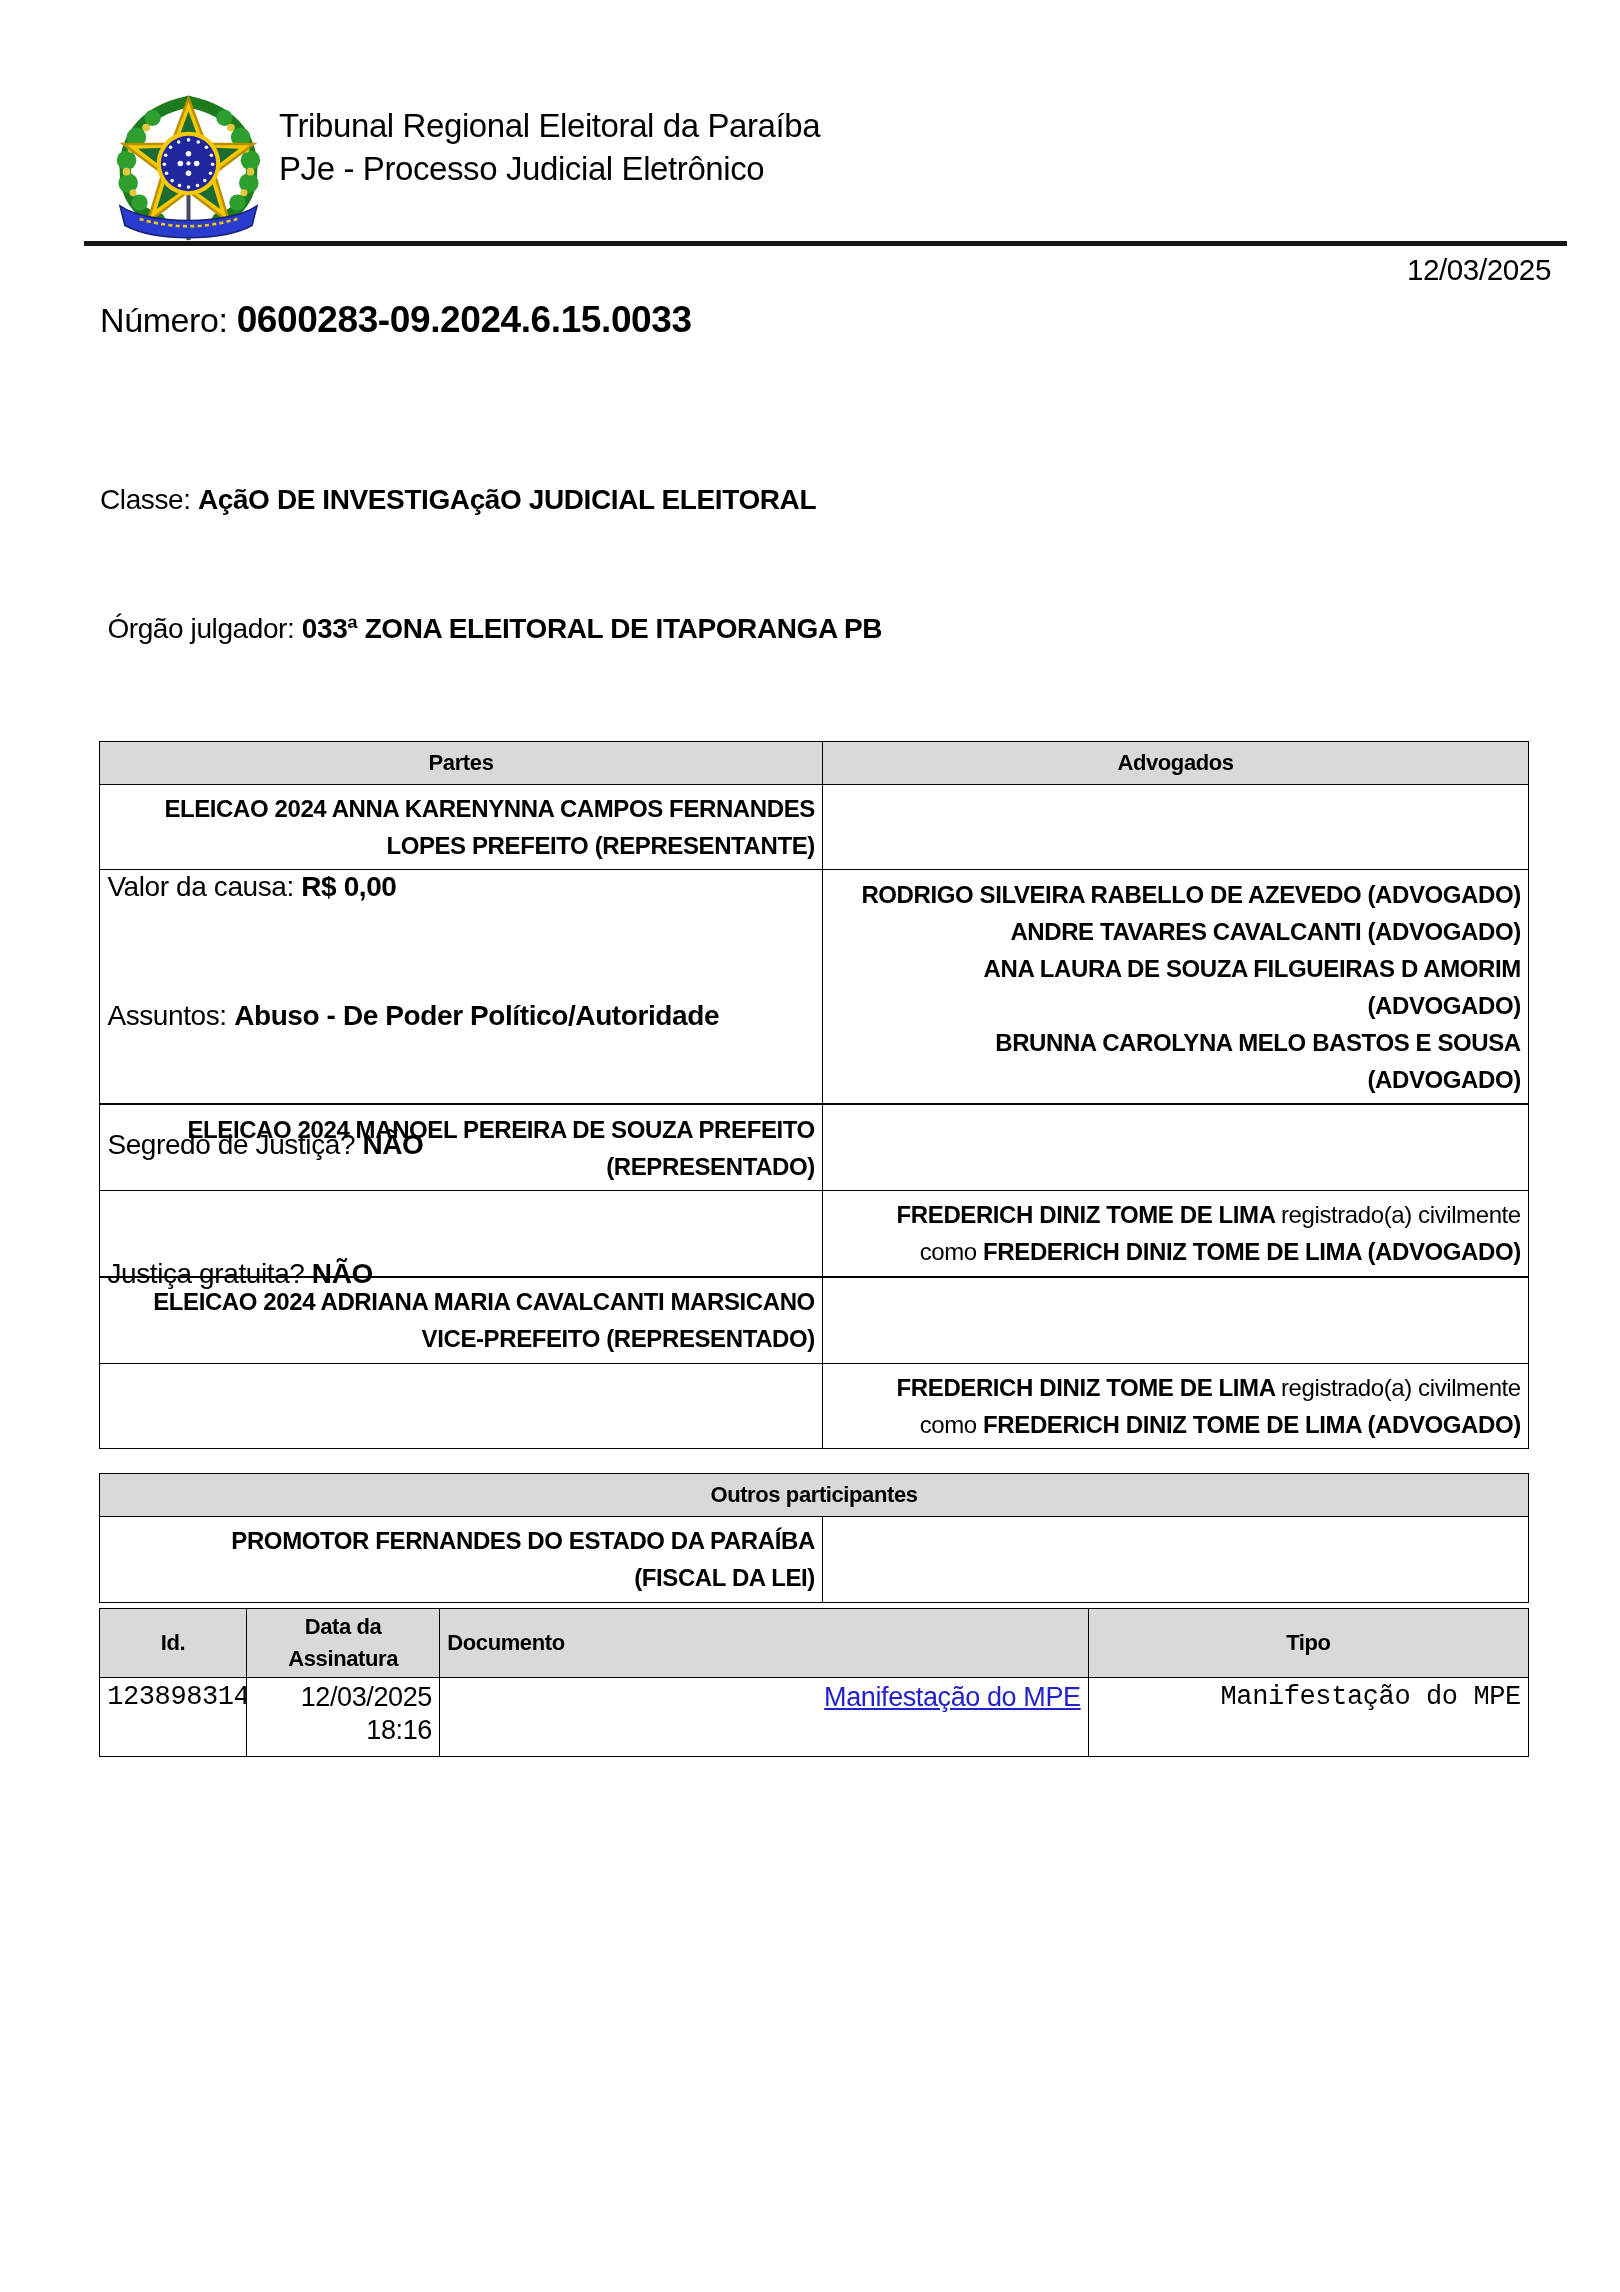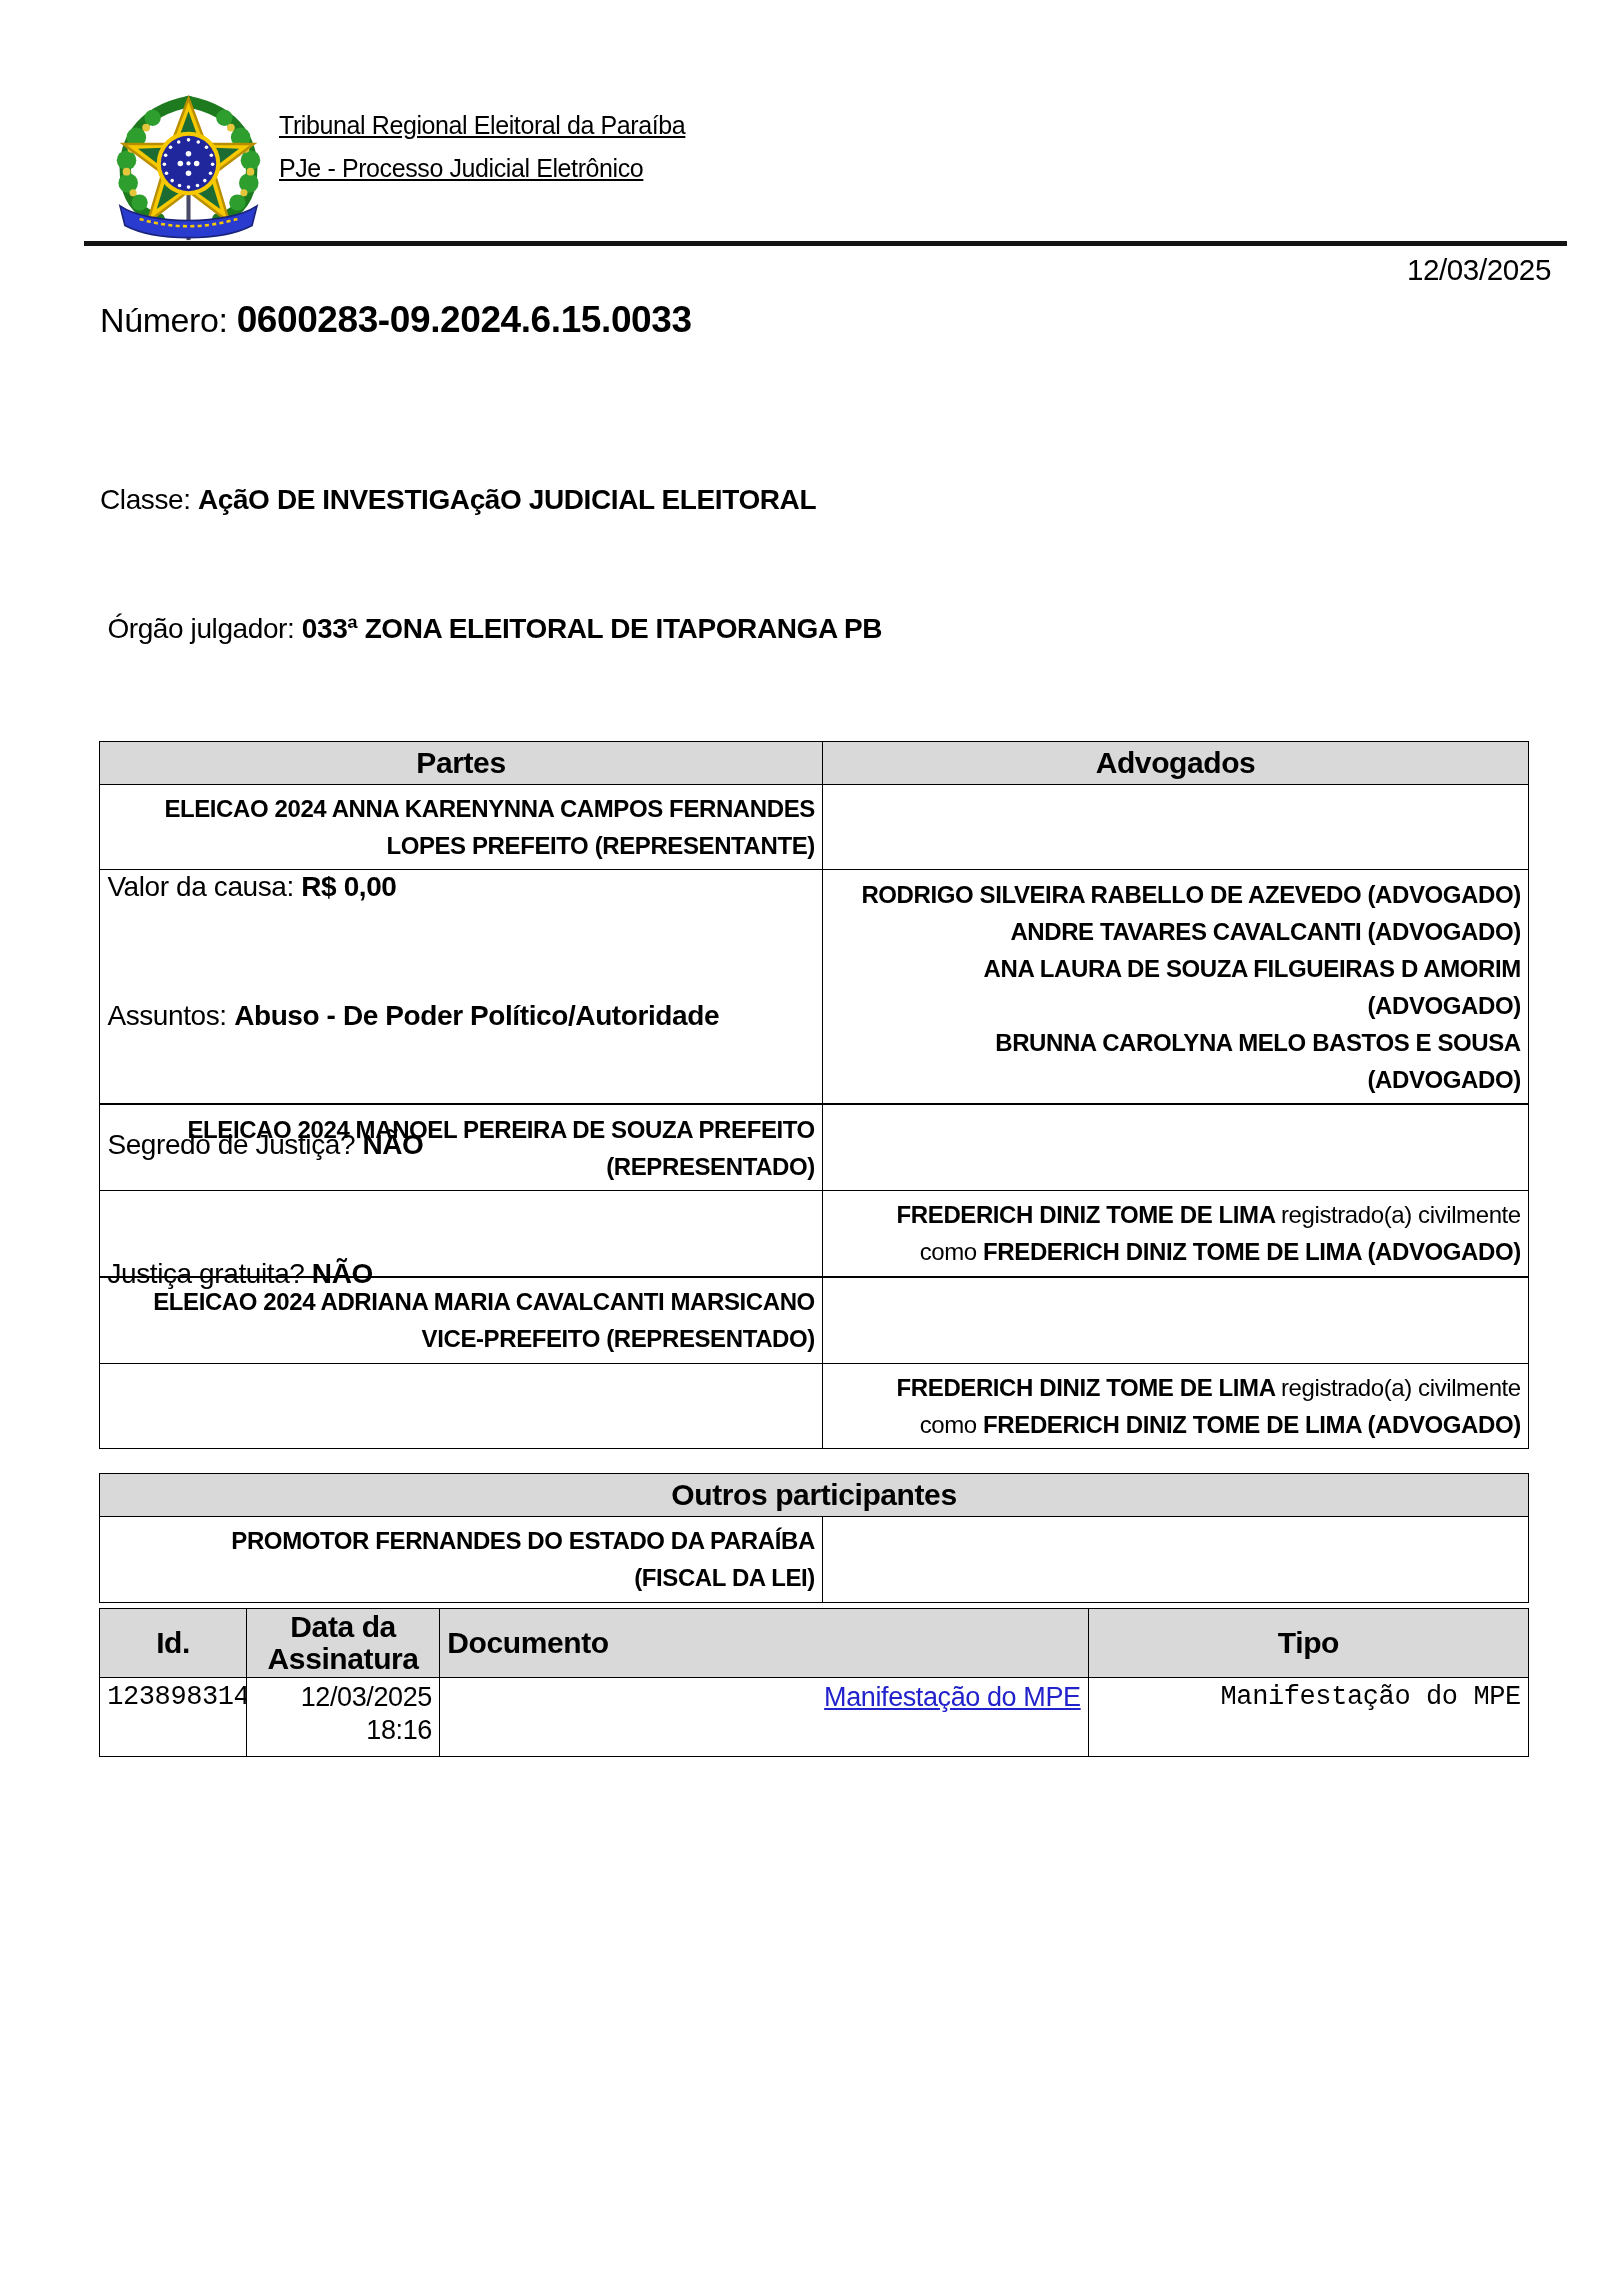--- a/index.html
+++ b/index.html
@@ -9,23 +9,22 @@
     margin:0 auto;
     background:#ffffff;
     font-family:"Liberation Sans","DejaVu Sans",sans-serif;
     color:#000;
     overflow:hidden;
   }
   
   .logo{position:absolute;left:107px;top:86px;width:163px;height:168px;}
   .titles{
     position:absolute;left:279px;top:104px;
-    font-size:25px;line-height:43px;letter-spacing:-0.4px;
+    font-size:33px;line-height:43px;letter-spacing:-0.4px;
     white-space:nowrap;
-    text-decoration:underline;
   }
   .rule{position:absolute;left:84px;top:241px;width:1483px;height:5.4px;background:#141414;}
   .doc-date{
     position:absolute;top:253px;right:69px;
     font-size:29.6px;letter-spacing:-0.4px;
   }
   .numero{position:absolute;left:100px;top:299px;font-size:34px;letter-spacing:-0.4px;}
   .numero .num{font-weight:bold;font-size:37px;margin-top:16px;}
   
   .info{
@@ -40,21 +39,21 @@
     width:100%;
     border-collapse:collapse;
     table-layout:fixed;
     border:1.8px solid #000;
   }
   .gap{height:24px;}
   .smallgap{height:5.4px;}
   table.t th{
     background:#d9d9d9;
     border:1.8px solid #000;
-    font-size:30px;font-weight:bold;
+    font-size:22px;font-weight:bold;
     letter-spacing:-0.4px;
     text-align:center;
     height:38px;
     padding:1.8px 7.2px;
     vertical-align:middle;
   }
   table.t td{
     border:1.8px solid #000;
     font-size:24px;font-weight:bold;
     letter-spacing:-0.4px;

